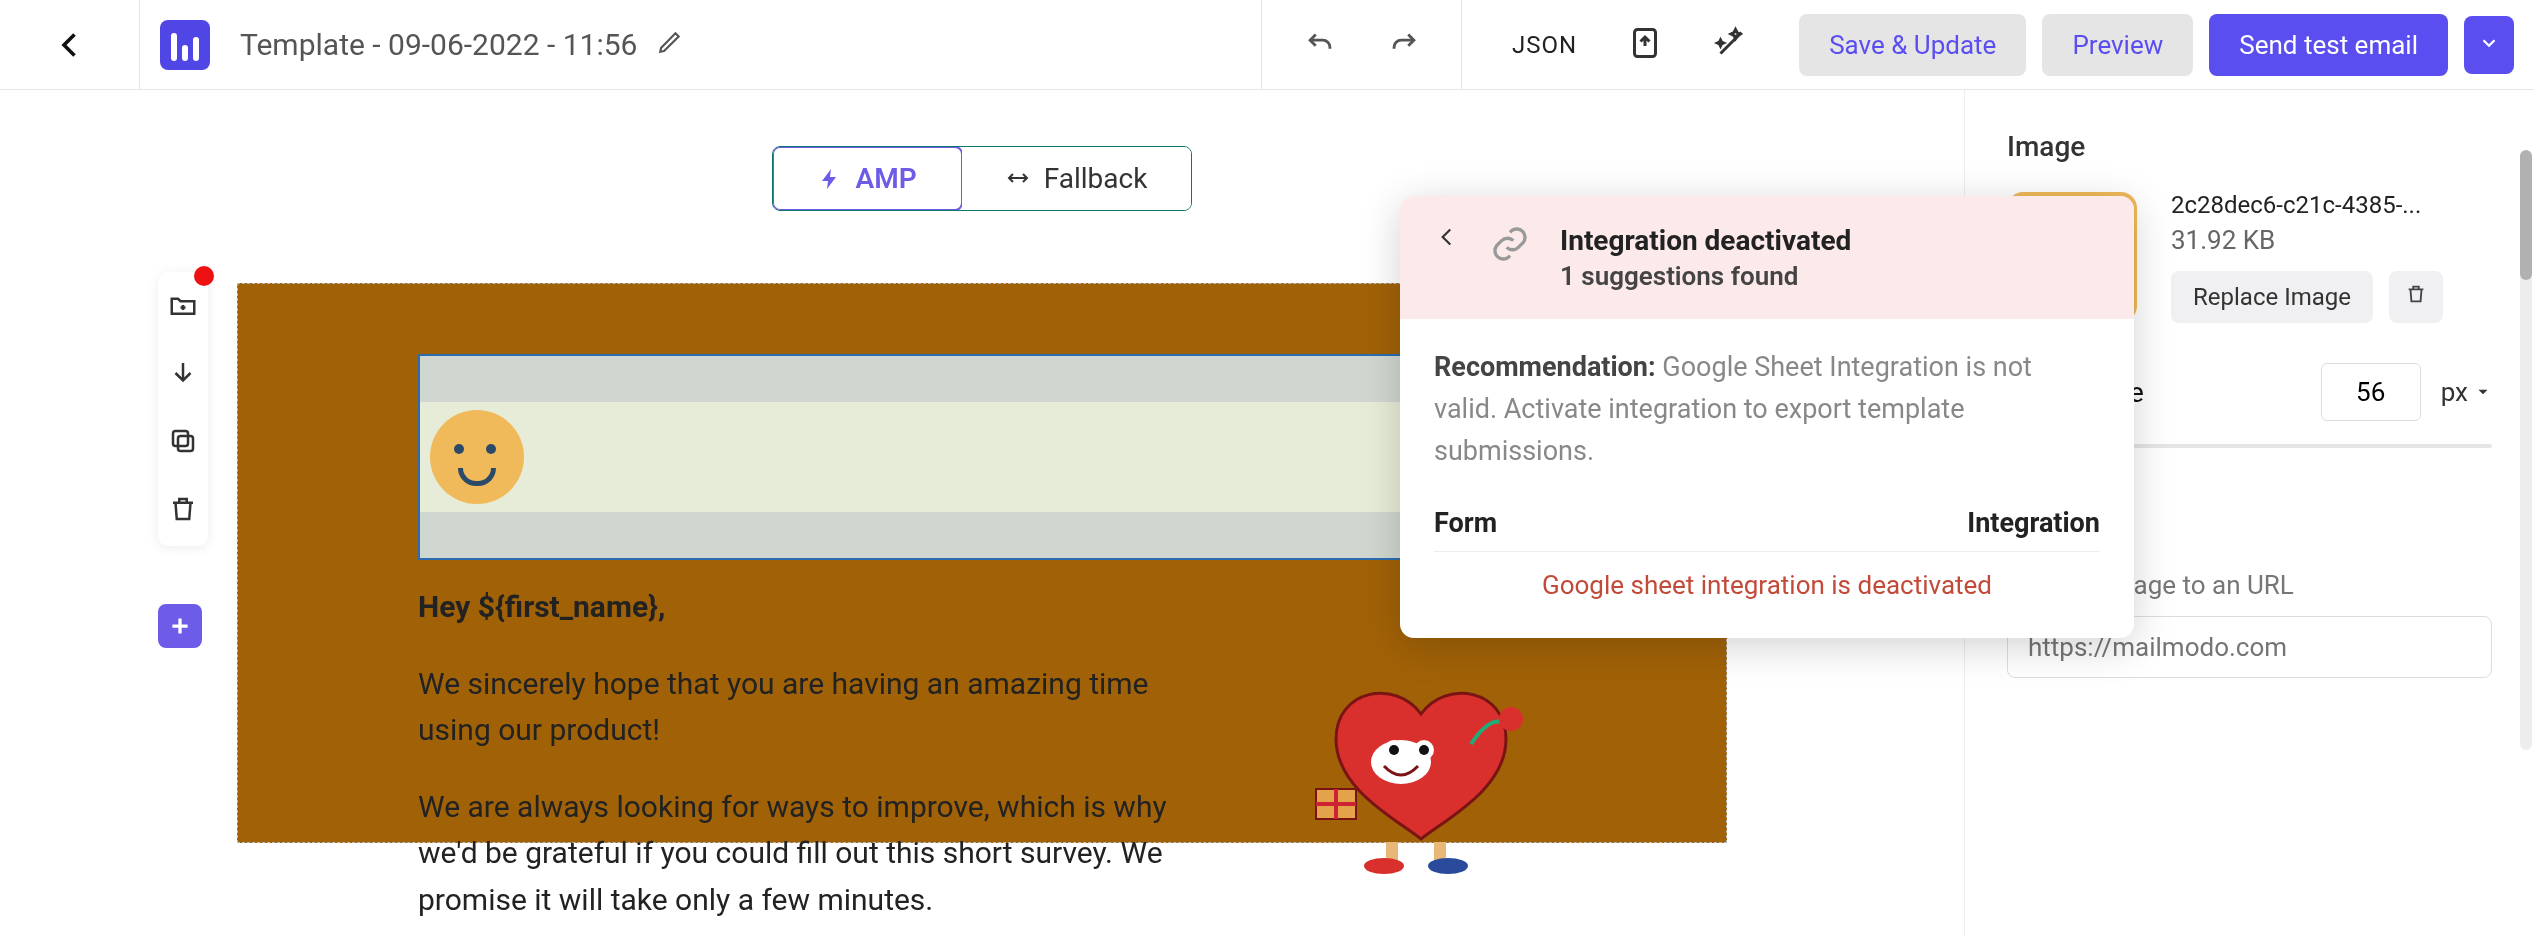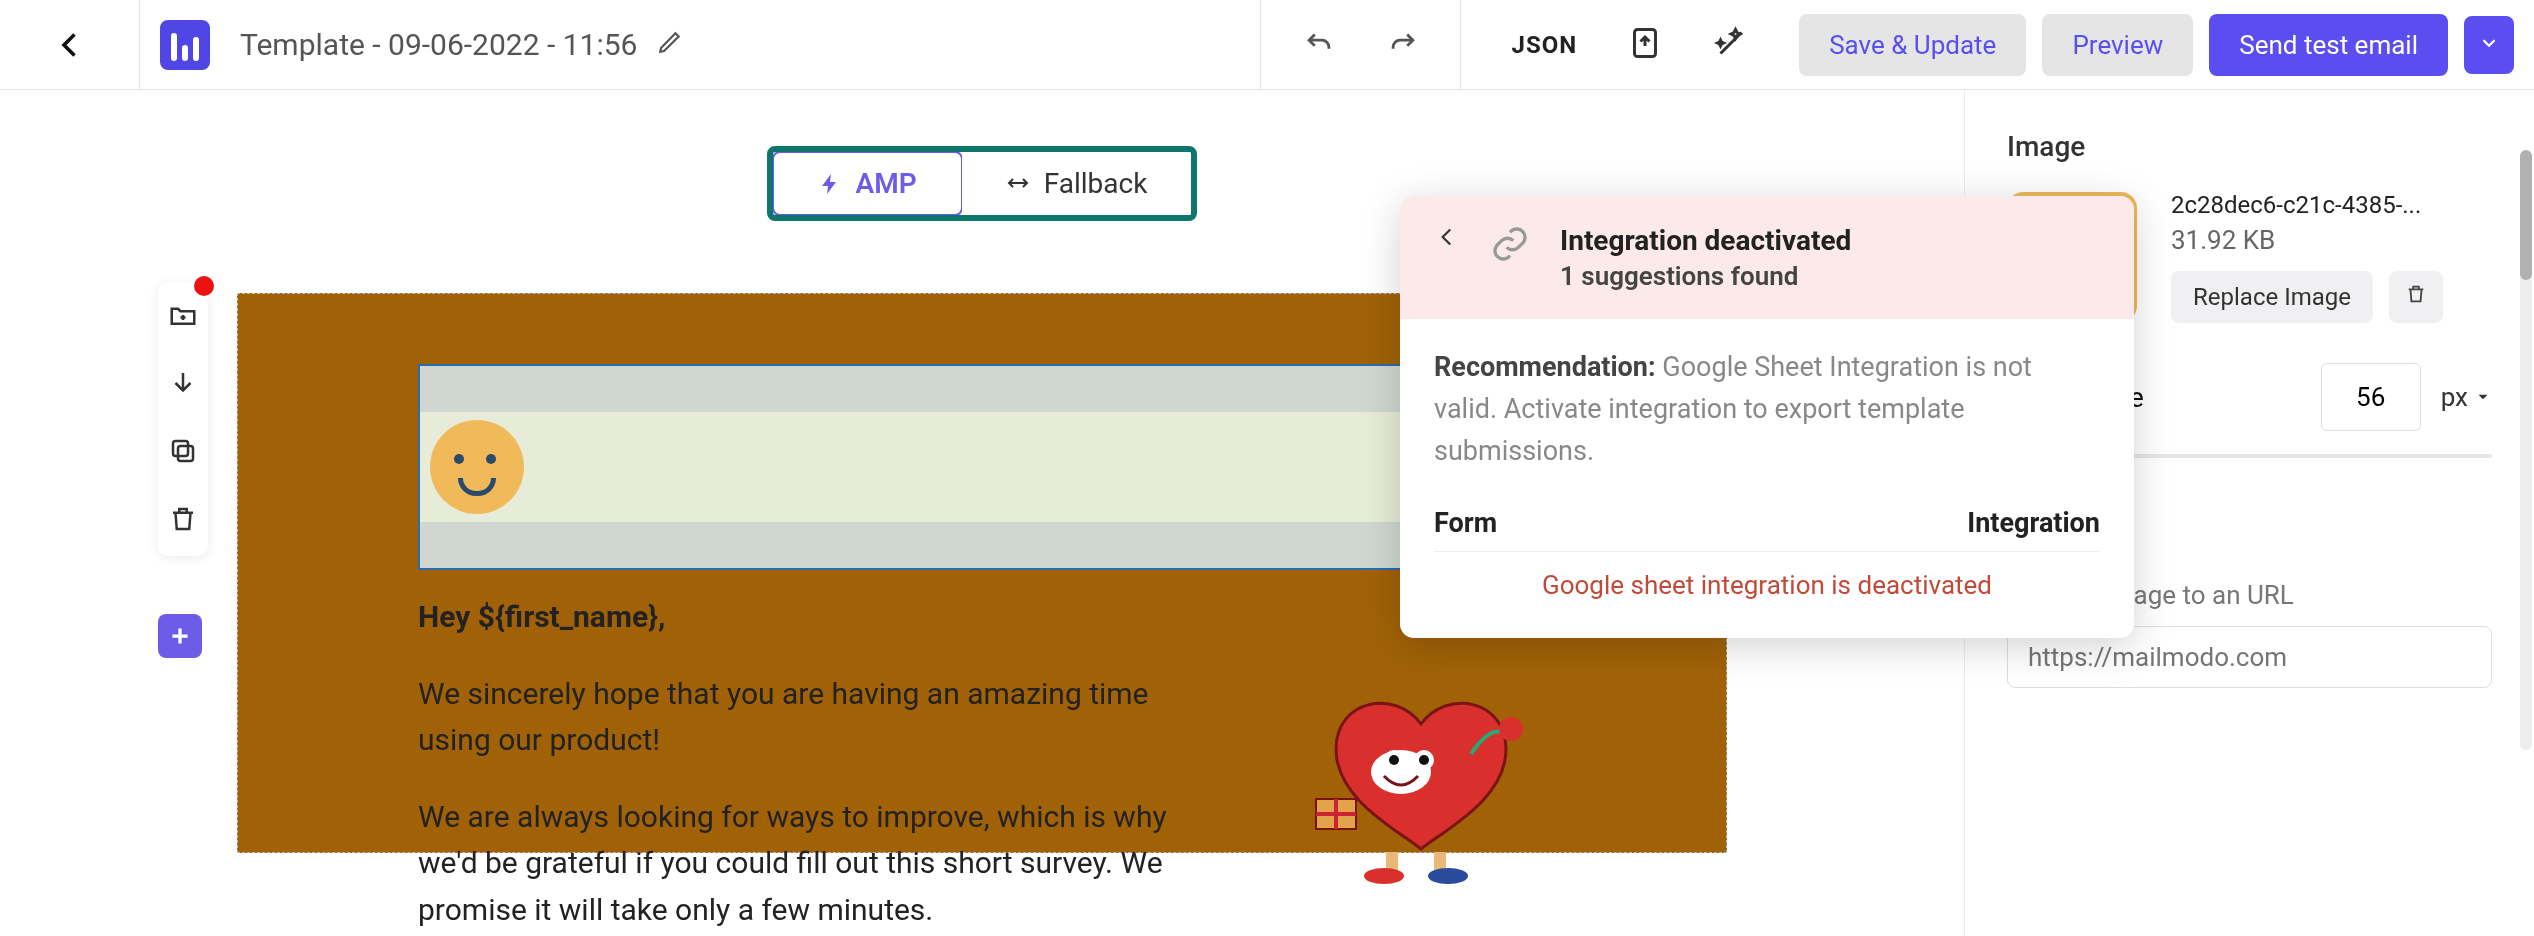--- a/index.html
+++ b/index.html
@@ -13,32 +13,32 @@
 .logo .bars span { width:6px; background:#fff; border-radius:3px; }
 .logo .bars span:nth-child(1){height:28px;margin-top:4px;}
 .logo .bars span:nth-child(2){height:16px;margin-top:16px;}
 .logo .bars span:nth-child(3){height:24px;margin-top:8px;}
 .title-wrap { flex:0 0 auto; padding:0 30px 0 10px; display:flex; align-items:center; gap:20px; color:#555; font-size:30px; }
 .title-wrap .edit-icon svg { width:26px; height:26px; stroke:#555; }
 .topbar .spacer { flex:1; border-right:1px solid #e5e5e5; height:100%; }
 .history { width:200px; display:flex; align-items:center; justify-content:center; gap:50px; border-right:1px solid #e5e5e5; height:100%; }
 .history svg { width:34px; height:34px; stroke:#555; }
 .tools { display:flex; align-items:center; gap:50px; padding:0 50px; }
-.json-icon { font-weight:700; font-size:24px; color:#222; letter-spacing:1px; }
+.json-icon { font-weight:400; font-size:24px; color:#222; letter-spacing:1px; }
 .tools svg { width:36px; height:36px; stroke:#333; }
 .actions { display:flex; align-items:center; gap:16px; padding-right:20px; }
 .btn { padding:16px 30px; border-radius:8px; font-size:26px; cursor:pointer; }
 .btn-ghost { background:#e5e5e5; color:#5b4ef0; }
 .btn-primary { background:#5b4ef0; color:#fff; display:flex; align-items:center; }
 .btn-caret { background:#5b4ef0; color:#fff; padding:16px 14px; border-radius:8px; }
 .btn-caret svg{width:22px;height:22px;stroke:#fff;}
 
 .main { display:flex; height:calc(100% - 90px); }
 .canvas-area { flex:1; position:relative; display:flex; flex-direction:column; align-items:center; }
-.tabs { display:flex; margin-top:56px; border:6px solid #0f766e; border-radius:8px; overflow:hidden; }
+.tabs { display:flex; margin-top:56px; border:1px solid #0f766e; border-radius:8px; overflow:hidden; }
 .tab { padding:14px 44px; font-size:28px; display:flex; align-items:center; gap:14px; color:#333; background:#fff; cursor:pointer; }
 .tab.active { border:2px solid #6c5ce7; border-radius:8px; color:#6c5ce7; font-weight:600; margin:-1px; }
 .tab svg { width:24px; height:24px; }
 
 .email-canvas { margin-top:72px; width:1490px; background:#a16207; position:relative; border:1px dashed #bbb; padding:0; height:560px; }
 .toolbar { position:absolute; left:-80px; top:-12px; background:#fff; border-radius:10px; box-shadow:0 2px 12px rgba(0,0,0,0.08); padding:18px 10px; display:flex; flex-direction:column; gap:34px; align-items:center; }
 .toolbar .dot { position:absolute; top:-6px; right:-6px; width:20px; height:20px; background:#e11; border-radius:50%; }
 .toolbar svg { width:30px; height:30px; stroke:#333; }
 .add-btn { position:absolute; left:-80px; top:320px; width:44px; height:44px; background:#6c5ce7; border-radius:8px; display:flex; align-items:center; justify-content:center; }
 .add-btn svg { width:26px; height:26px; stroke:#fff; }
@@ -69,21 +69,21 @@
 .img-meta { flex:1; }
 .img-name { font-size:24px; color:#222; white-space:nowrap; overflow:hidden; text-overflow:ellipsis; }
 .img-size { font-size:26px; color:#666; margin-top:6px; }
 .img-actions { display:flex; gap:16px; margin-top:16px; }
 .chip { background:#f0f0f2; padding:12px 22px; border-radius:8px; font-size:24px; color:#333; }
 .chip.icon { padding:12px 16px; }
 .chip.icon svg{width:22px;height:22px;stroke:#444;}
 
 .size-row { display:flex; align-items:center; gap:20px; margin-bottom:14px; }
 .size-label { font-size:28px; flex:1; }
-.size-input { width:100px; height:68px; border:1px solid #ddd; border-radius:6px; text-align:center; font-size:26px; }
+.size-input { width:100px; height:58px; border:1px solid #ddd; border-radius:6px; text-align:center; font-size:26px; }
 .unit { font-size:26px; color:#333; display:flex; align-items:center; gap:6px; }
 .unit svg{width:18px;height:18px;}
 .slider { position:relative; height:22px; margin-bottom:50px; }
 .slider .rail { position:absolute; top:50%; left:0; right:0; height:4px; background:#e5e5e5; transform:translateY(-50%); border-radius:2px; }
 .slider .fill { position:absolute; top:50%; left:0; width:48px; height:6px; background:#6c5ce7; transform:translateY(-50%); border-radius:3px; }
 .slider .knob { position:absolute; top:50%; left:42px; width:22px; height:22px; background:#6c5ce7; border-radius:50%; transform:translate(-50%,-50%); }
 
 .content-head{font-size:28px;color:#222;margin-bottom:30px;font-weight:500;}
 .field-label{font-size:26px;color:#777;margin-bottom:16px;}
 .url-input{width:100%;height:62px;border:1px solid #ddd;border-radius:8px;padding:0 20px;font-size:26px;color:#aaa;}

